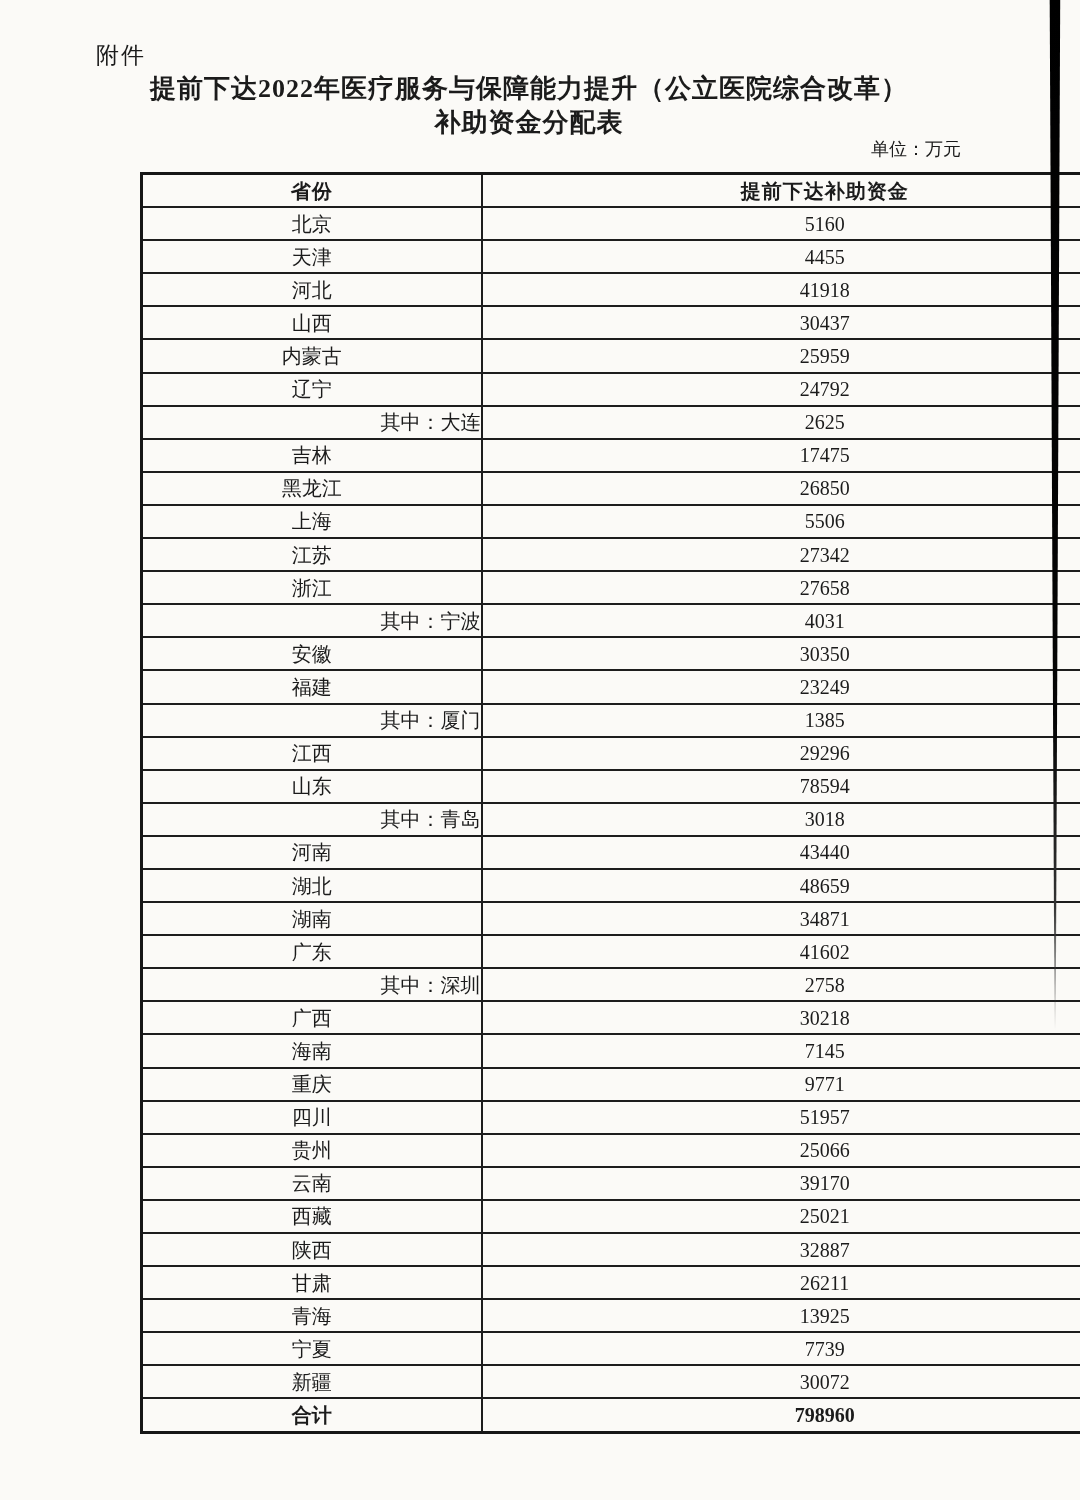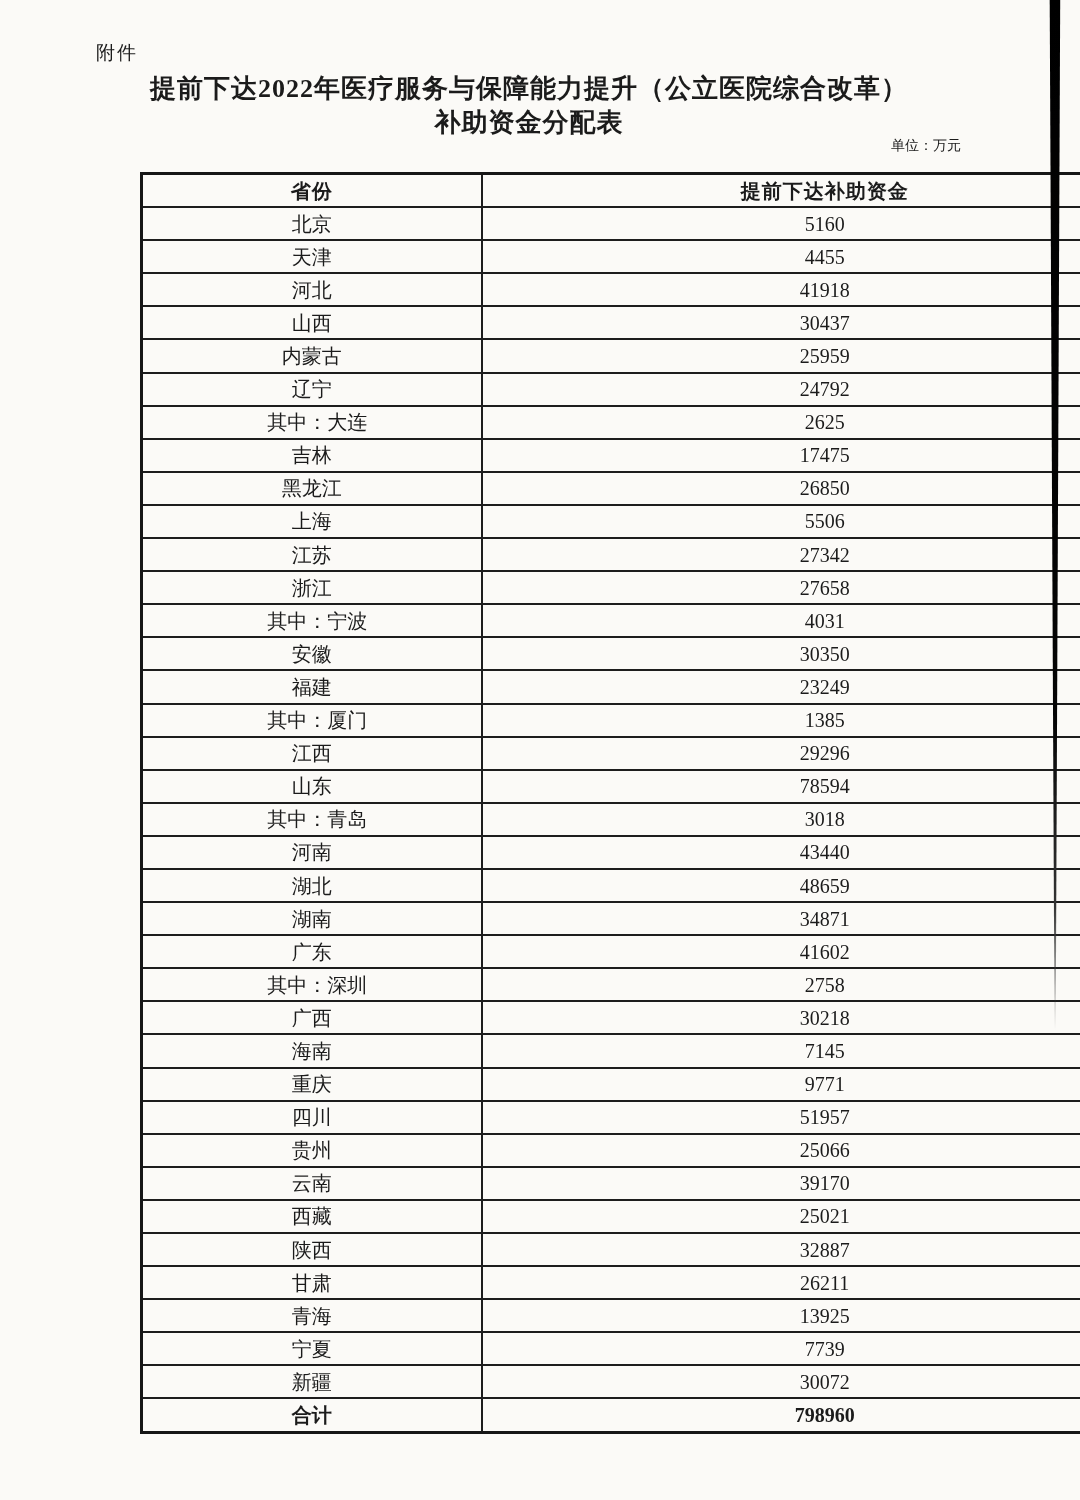--- a/index.html
+++ b/index.html
@@ -16,41 +16,41 @@
     overflow: hidden;
   }
   .page {
     position: absolute;
     inset: 0;
   }
   .attachment {
     position: absolute;
     left: 96px;
     top: 40px;
-    font-size: 19px;
+    font-size: 23px;
     letter-spacing: 2px;
   }
   .title {
     position: absolute;
     left: 95px;
     top: 72px;
     width: 868px;
     text-align: center;
     font-weight: bold;
     font-size: 26px;
     line-height: 34px;
     letter-spacing: 1px;
   }
   .unit {
     position: absolute;
     left: 95px;
     top: 137px;
     width: 866px;
     text-align: right;
-    font-size: 14px;
+    font-size: 18px;
   }
   table.alloc {
     position: absolute;
     left: 95px;
     top: 172px;
     width: 1030px;
     border-collapse: collapse;
     table-layout: fixed;
     border: 3px solid #161616;
     margin-left: 45px;
@@ -63,21 +63,21 @@
     vertical-align: middle;
     font-size: 20px;
     padding: 0;
     line-height: 1;
   }
   .alloc th {
     font-weight: bold;
     letter-spacing: 1px;
   }
   .alloc td.sub {
-    text-align: center;
+    text-align: right;
     padding-left: 11px;
   }
   .alloc tr.total td {
     font-weight: bold;
   }
   .scan-stripe {
     position: absolute;
     left: 1047px;
     top: 0;
     width: 15px;

